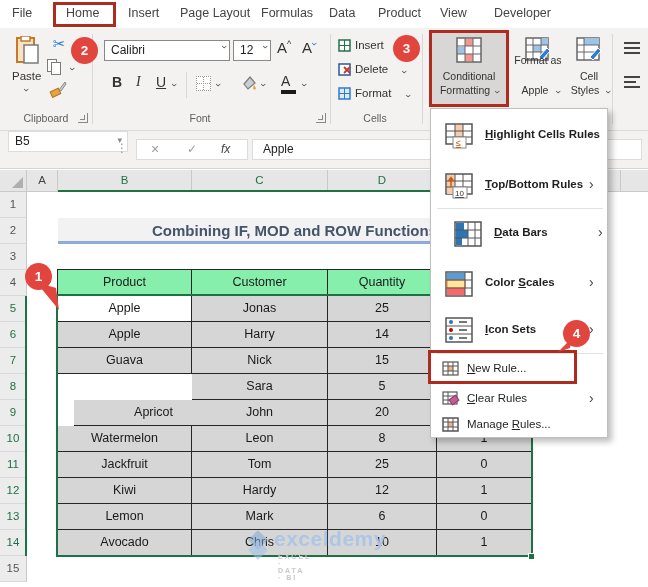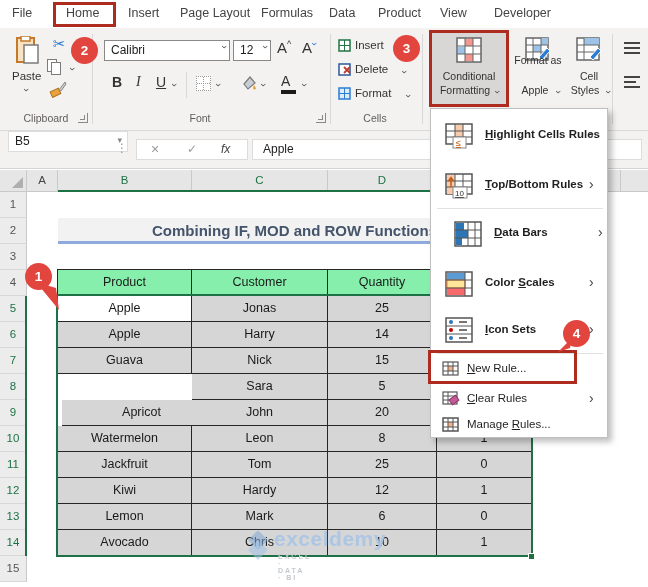--- a/index.html
+++ b/index.html
@@ -284,21 +284,21 @@
 
     <div class="abs cell" style="left:0; top:78px; width:134px">Guava</div>
     <div class="abs cell" style="left:134px; top:78px; width:136px">Nick</div>
     <div class="abs cell" style="left:270px; top:78px; width:109px">15</div>
     <div class="abs cell" style="left:379px; top:78px; width:94px; border-right:none"></div>
 
     <div class="abs cell" style="left:134px; top:104px; width:136px">Sara</div>
     <div class="abs cell" style="left:270px; top:104px; width:109px">5</div>
     <div class="abs cell" style="left:379px; top:104px; width:94px; border-right:none"></div>
 
-    <div class="abs cell" style="left:4px; top:130px; width:160px">Apricot</div>
+    <div class="abs cell" style="left:16px; top:130px; width:160px">Apricot</div>
     <div class="abs cell" style="left:134px; top:130px; width:136px">John</div>
     <div class="abs cell" style="left:270px; top:130px; width:109px">20</div>
     <div class="abs cell" style="left:379px; top:130px; width:94px; border-right:none"></div>
 
     <div class="abs cell" style="left:0; top:156px; width:134px">Watermelon</div>
     <div class="abs cell" style="left:134px; top:156px; width:136px">Leon</div>
     <div class="abs cell" style="left:270px; top:156px; width:109px">8</div>
     <div class="abs cell" style="left:379px; top:156px; width:94px; border-right:none">1</div>
 
     <div class="abs cell" style="left:0; top:182px; width:134px">Jackfruit</div>

